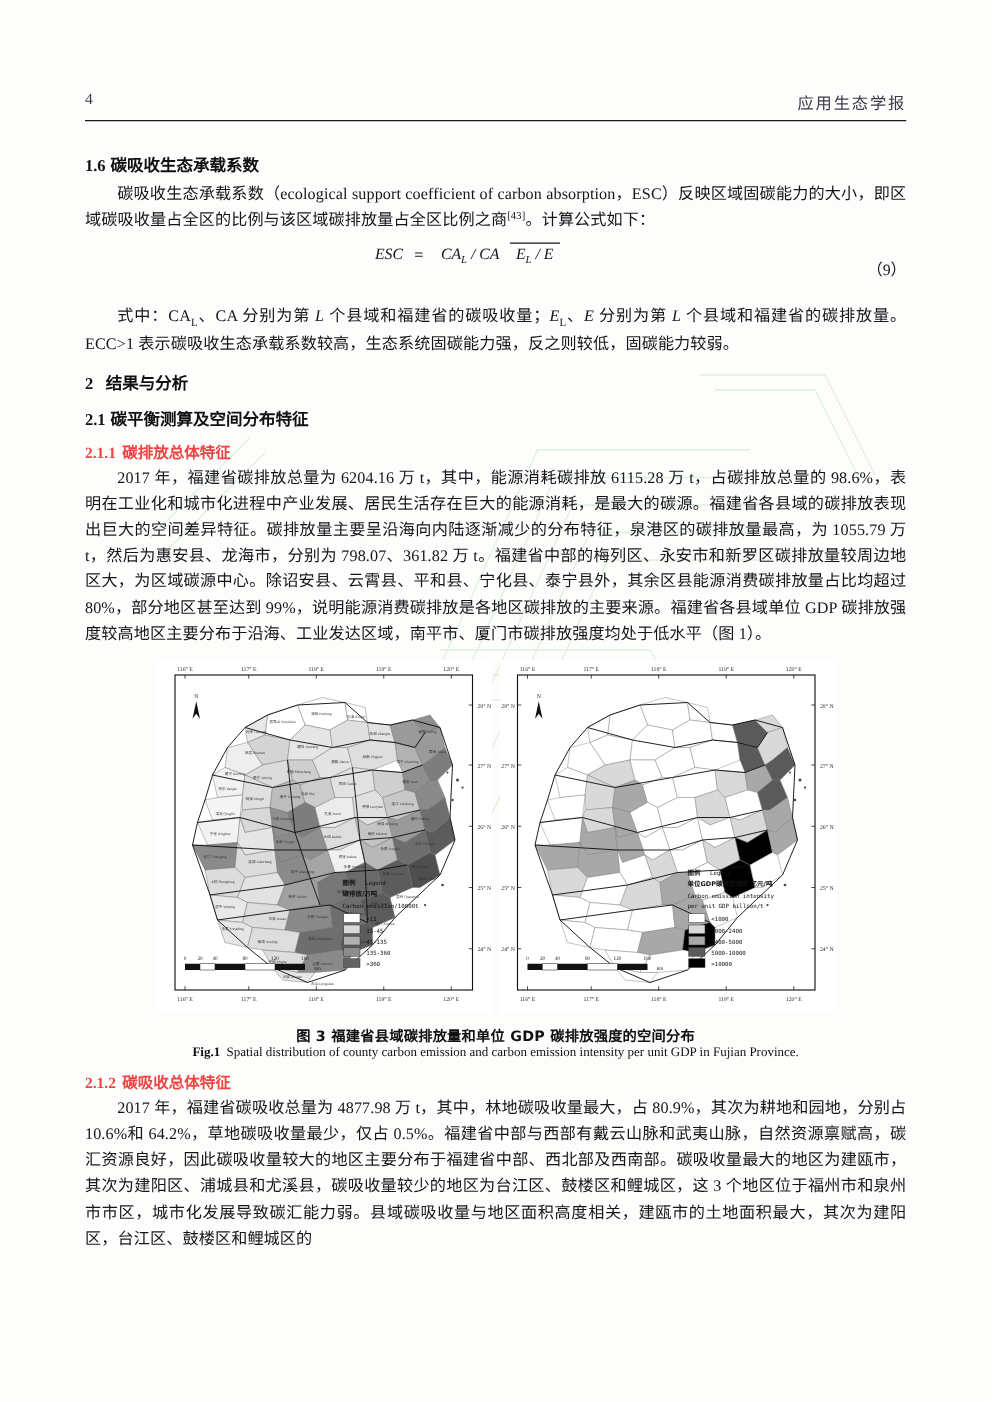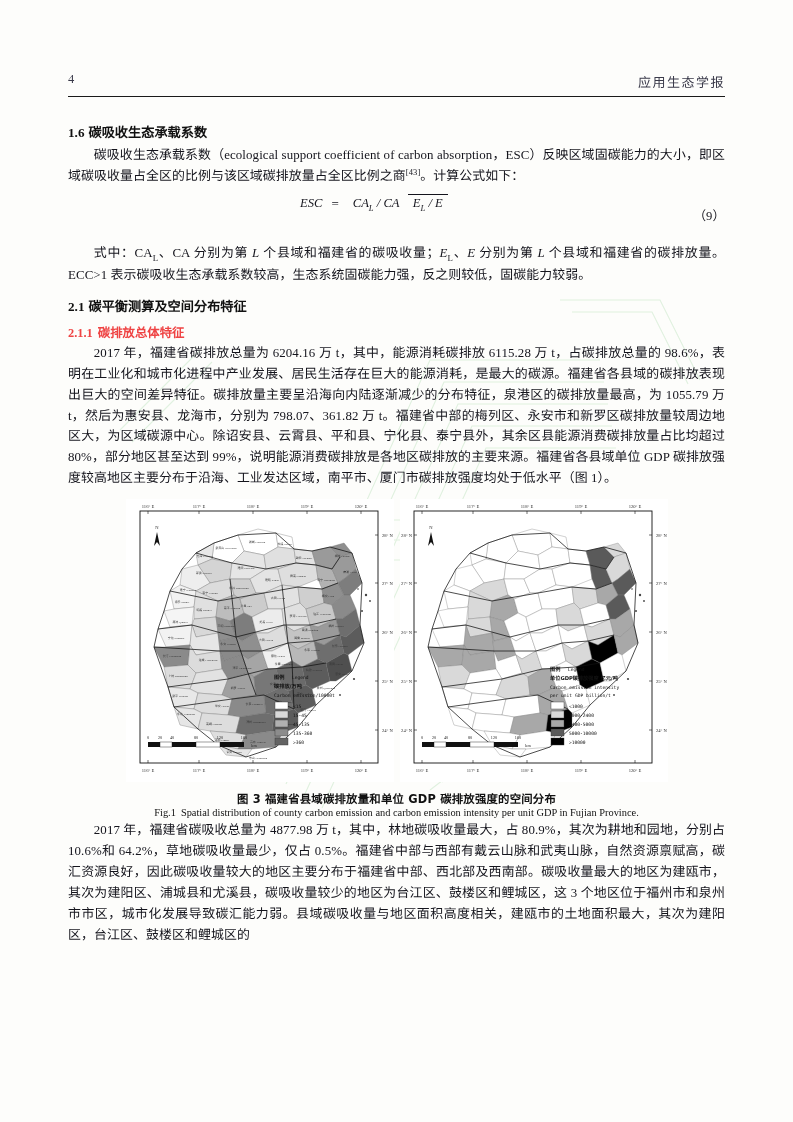--- a/index.html
+++ b/index.html
@@ -47,21 +47,21 @@
 
   
   .figure{position:relative;margin:10px 0 0 0;}
   .maps{display:flex;justify-content:center;gap:6px;}
   .mapbox{position:relative;}
   .figcap{margin-top:4px;text-align:center;}
   .figcap .cn{font-size:11.4px;font-weight:bold;color:#111;
     font-family:"DejaVu Sans","Liberation Sans",sans-serif;letter-spacing:.2px;}
   .figcap .en{font-size:10.4px;color:#111;margin-top:1px;
     font-family:"Liberation Serif",serif;}
-  .figcap .en .lbl{font-weight:normal;margin-right:5px;}
+  .figcap .en .lbl{font-weight:bold;margin-right:5px;}
 
   
   .mtick{font-size:4.6px;fill:#2a2a2a;font-family:"Liberation Serif",serif;}
   .mlegttl{font-size:5.2px;font-family:"DejaVu Sans",sans-serif;font-weight:bold;fill:#111;}
   .mleglab{font-size:4.6px;font-family:"DejaVu Sans Mono","Liberation Mono",monospace;fill:#111;}
   .mcounty{font-size:2.9px;fill:#333;font-family:"Liberation Serif",serif;text-anchor:middle;}
   .mscale{font-size:4.2px;fill:#222;font-family:"Liberation Serif",serif;text-anchor:middle;}
 </style>
 </head>
 <body>
@@ -112,20 +112,23 @@
         <span class="frac">
           <span class="nu"><span>CA</span><sub>L</sub>&nbsp;<span>/</span>&nbsp;<span>CA</span></span>
           <span class="de"><span>E</span><sub>L</sub>&nbsp;<span>/</span>&nbsp;<span>E</span></span>
         </span>
       </div>
       <div class="eqno">（9）</div>
     </div>
 
     <p class="body">式中：CA<sub>L</sub>、CA 分别为第 <i>L</i> 个县域和福建省的碳吸收量；<i>E</i><sub>L</sub>、<i>E</i> 分别为第 <i>L</i> 个县域和福建省的碳排放量。ECC&gt;1 表示碳吸收生态承载系数较高，生态系统固碳能力强，反之则较低，固碳能力较弱。</p>
 
+    <h3 class="sec">
+      <span class="num big">2</span><span>结果与分析</span>
+    </h3>
 
     <h3 class="sec">
       <span class="num">2.1</span><span>碳平衡测算及空间分布特征</span>
     </h3>
 
     <h4 class="subsec">
       <span class="num">2.1.1</span><span>碳排放总体特征</span>
     </h4>
 
     <p class="body">2017 年，福建省碳排放总量为 6204.16 万 t，其中，能源消耗碳排放 6115.28 万 t，占碳排放总量的 98.6%，表明在工业化和城市化进程中产业发展、居民生活存在巨大的能源消耗，是最大的碳源。福建省各县域的碳排放表现出巨大的空间差异特征。碳排放量主要呈沿海向内陆逐渐减少的分布特征，泉港区的碳排放量最高，为 1055.79 万 t，然后为惠安县、龙海市，分别为 798.07、361.82 万 t。福建省中部的梅列区、永安市和新罗区碳排放量较周边地区大，为区域碳源中心。除诏安县、云霄县、平和县、宁化县、泰宁县外，其余区县能源消费碳排放量占比均超过 80%，部分地区甚至达到 99%，说明能源消费碳排放是各地区碳排放的主要来源。福建省各县域单位 GDP 碳排放强度较高地区主要分布于沿海、工业发达区域，南平市、厦门市碳排放强度均处于低水平（图 1）。</p>
@@ -590,17 +593,20 @@
       </div>
 
       <div class="figcap">
         <div class="cn">图 3  福建省县域碳排放量和单位 GDP 碳排放强度的空间分布</div>
         <div class="en">
           <span class="lbl">Fig.1</span><span>Spatial distribution of county carbon emission and carbon emission intensity per unit GDP in Fujian Province.</span>
         </div>
       </div>
     </div>
 
+    <h4 class="subsec">
+      <span class="num">2.1.2</span><span>碳吸收总体特征</span>
+    </h4>
 
     <p class="body">2017 年，福建省碳吸收总量为 4877.98 万 t，其中，林地碳吸收量最大，占 80.9%，其次为耕地和园地，分别占 10.6%和 64.2%，草地碳吸收量最少，仅占 0.5%。福建省中部与西部有戴云山脉和武夷山脉，自然资源禀赋高，碳汇资源良好，因此碳吸收量较大的地区主要分布于福建省中部、西北部及西南部。碳吸收量最大的地区为建瓯市，其次为建阳区、浦城县和尤溪县，碳吸收量较少的地区为台江区、鼓楼区和鲤城区，这 3 个地区位于福州市和泉州市市区，城市化发展导致碳汇能力弱。县域碳吸收量与地区面积高度相关，建瓯市的土地面积最大，其次为建阳区，台江区、鼓楼区和鲤城区的</p>
 
   </div>
 </div>
 
 </body></html>

